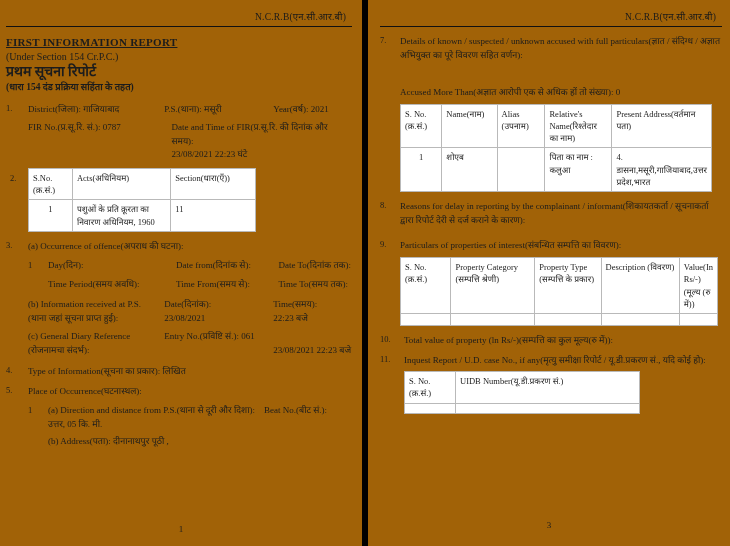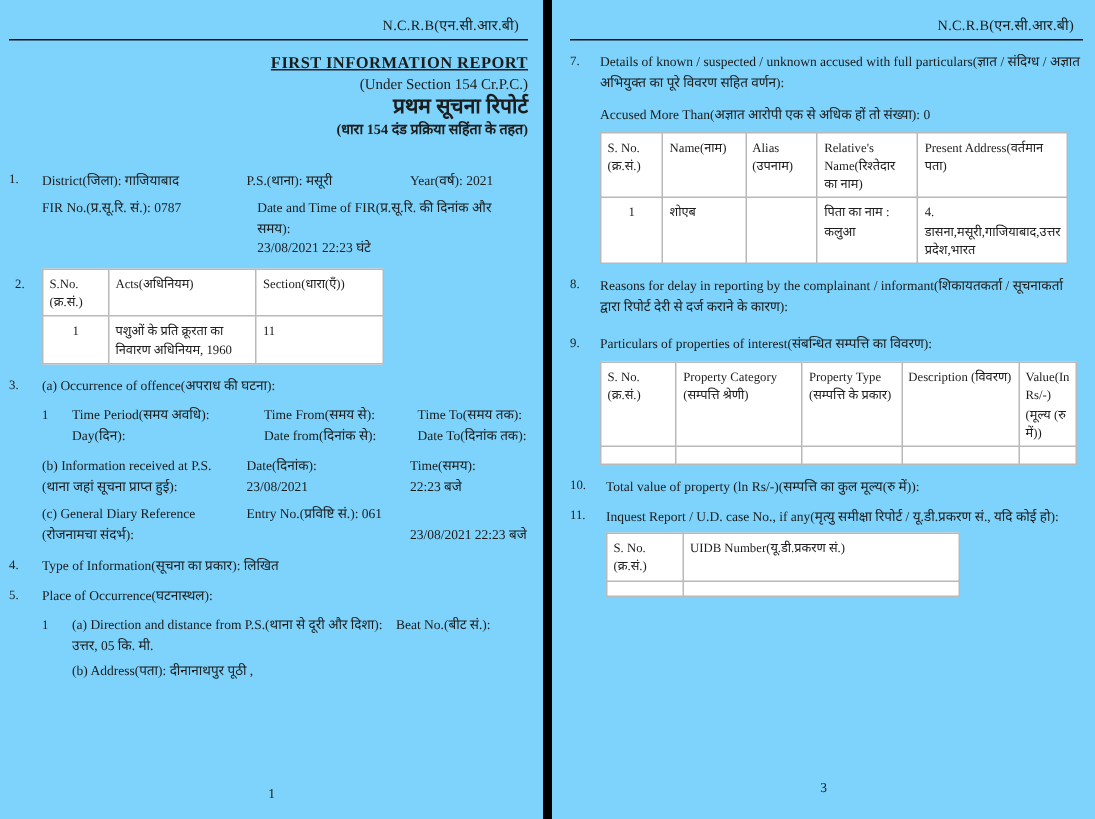--- a/index.html
+++ b/index.html
@@ -16,21 +16,21 @@
   }
   .sheet {
     position: relative;
     width: 730px;
     height: 546px;
     display: flex;
     background: #ffffff;
   }
   .page {
     position: relative;
-    background: #7dd3fc;
+    background: #a16207;
     box-sizing: border-box;
     overflow: hidden;
   }
   .page-left {
     width: 362px;
     height: 546px;
     padding: 6px 10px 0 6px;
   }
   .divider {
     width: 6px;
@@ -55,22 +55,22 @@
     color: #1a1a1a;
   }
   .hrule {
     border: 0;
     border-top: 1.3px solid #111;
     margin: 0 0 8px 0;
   }
 
   
   .title-block {
-    text-align: right;
-    margin-bottom: 20px;
+    text-align: left;
+    margin-bottom: 9px;
     line-height: 1.32;
   }
   .t1 {
     font-size: 11px;
     font-weight: bold;
     text-decoration: underline;
     letter-spacing: .3px;
   }
   .t2 { font-size: 10px; }
   .t3 { font-size: 14px; font-weight: bold; }
@@ -212,45 +212,45 @@
 
     <div class="item" style="margin-top:8px;">
       <span class="num">3.</span>
       <div>
         <span>(a)</span>
         <span>Occurrence of offence(अपराध की घटना):</span>
       </div>
 
       <div class="sub" style="margin-top:6px;">
         <span class="subnum">1</span>
+        <div class="row3">
+          <div class="c-a">
+            <span>Day(दिन):</span>
+            <span class="val"></span>
+          </div>
+          <div class="c-b">
+            <span>Date from(दिनांक से):</span>
+            <span class="val"></span>
+          </div>
+          <div class="c-c">
+            <span>Date To(दिनांक तक):</span>
+            <span class="val"></span>
+          </div>
+        </div>
         <div class="row3" style="margin-top:5px;">
           <div class="c-a">
             <span>Time Period(समय अवधि):</span>
             <span class="val"></span>
           </div>
           <div class="c-b">
             <span>Time From(समय से):</span>
             <span class="val"></span>
           </div>
           <div class="c-c">
             <span>Time To(समय तक):</span>
-            <span class="val"></span>
-          </div>
-        </div>
-        <div class="row3">
-          <div class="c-a">
-            <span>Day(दिन):</span>
-            <span class="val"></span>
-          </div>
-          <div class="c-b">
-            <span>Date from(दिनांक से):</span>
-            <span class="val"></span>
-          </div>
-          <div class="c-c">
-            <span>Date To(दिनांक तक):</span>
             <span class="val"></span>
           </div>
         </div>
       </div>
 
       <div class="row3" style="margin-top:7px;">
         <div class="c-a">
           <span>(b)</span>
           <span>Information received at P.S.(थाना जहां सूचना प्राप्त हुई):</span>
         </div>
@@ -316,21 +316,21 @@
   <div class="divider"></div>
 
   <div class="page page-right">
 
     <div class="ncrb-line">N.C.R.B(एन.सी.आर.बी)</div>
     <hr class="hrule">
 
     <div class="item" style="padding-left:20px;">
       <span class="num">7.</span>
       <div>Details of known / suspected / unknown accused with full particulars(ज्ञात / संदिग्ध / अज्ञात अभियुक्त का पूरे विवरण सहित वर्णन):</div>
-      <div style="margin-top:8px;">
+      <div style="margin-top:24px;">
         <span>Accused More Than(अज्ञात आरोपी एक से अधिक हों तो संख्या):</span>
         <span class="val">0</span>
       </div>
       <table class="doc tbl-accused" style="margin-left:0;">
         <thead>
           <tr>
             <th style="width:42px">S. No. (क्र.सं.)</th>
             <th style="width:54px">Name(नाम)</th>
             <th style="width:50px">Alias (उपनाम)</th>
             <th style="width:68px">Relative's Name(रिश्तेदार का नाम)</th>

